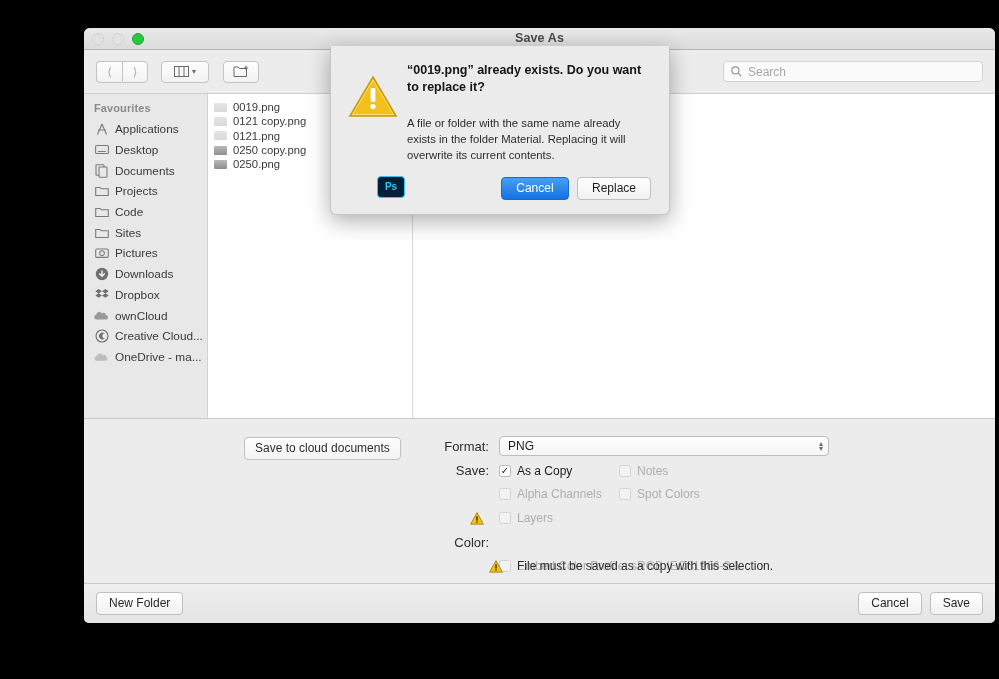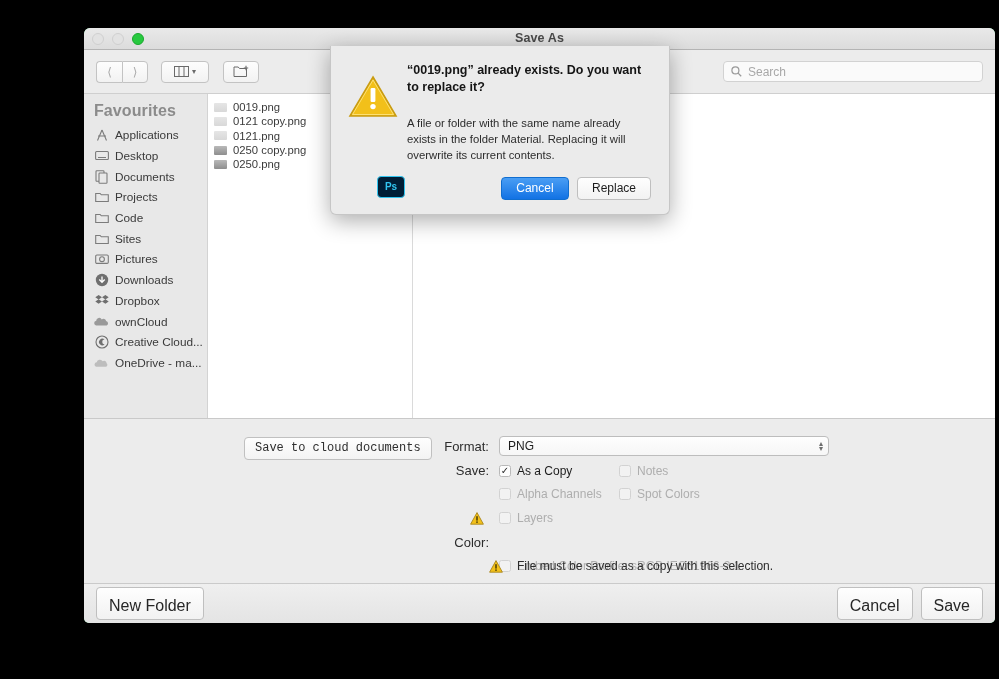--- a/index.html
+++ b/index.html
@@ -78,21 +78,21 @@
   
   .browser { flex: 1 1 auto; display: flex; min-height: 0; background: #fff; }
   .sidebar {
     width: 124px;
     background: #e8e8e8;
     border-right: 1px solid #d3d3d3;
     padding-top: 8px;
     overflow: hidden;
   }
   .sb-head {
-    font-size: 16px; font-weight: bold; color: #8b8b8b;
+    font-size: 11px; font-weight: bold; color: #8b8b8b;
     padding: 0 0 5px 10px; letter-spacing: 0.1px;
   }
   .sb-item {
     display: flex; align-items: center;
     height: 20.7px; padding-left: 10px;
     font-size: 11.8px; color: #3a3a3a;
   }
   .sb-ico {
     width: 15px; height: 14px; margin-right: 6px;
     display: flex; align-items: center; justify-content: center;
@@ -119,21 +119,21 @@
     height: 165px;
     background: #ececec;
     border-top: 1px solid #c9c9c9;
     position: relative;
   }
   .cloud-btn {
     position: absolute; left: 160px; top: 18px;
     padding: 3px 10px 4px;
     background: linear-gradient(to bottom,#fefefe,#f3f3f3);
     border: 1px solid #c0c0c0; border-radius: 4px;
-    font-size: 12px; color: #2e2e2e; font-family: Liberation Mono, monospace;
+    font-size: 12px; color: #2e2e2e;
   }
   .orow { position: absolute; display: flex; align-items: center; }
   .olabel {
     width: 70px; text-align: right; margin-right: 10px;
     font-size: 13px; color: #2c2c2c;
   }
   .fmt-select {
     width: 330px; height: 20px;
     background: linear-gradient(to bottom,#fefefe,#f6f6f6);
     border: 1px solid #bdbdbd; border-radius: 4px;
@@ -163,24 +163,24 @@
   }
 
   
   .bottombar {
     flex: 0 0 auto; height: 40px;
     background: linear-gradient(to bottom,#efefef,#e4e4e4);
     border-top: 1px solid #cacaca;
     display: flex; align-items: center; padding: 0 12px;
   }
   .btn {
-    padding: 9px 12px 4px;
+    padding: 3px 12px 4px;
     background: linear-gradient(to bottom,#fefefe,#f2f2f2);
     border: 1px solid #bfbfbf; border-radius: 4px;
-    font-size: 16px; color: #272727;
+    font-size: 12px; color: #272727;
   }
   .spacer { flex: 1 1 auto; }
   .btn + .btn { margin-left: 8px; }
 
   
   .sheet {
     position: absolute;
     left: 330px; top: 46px;
     width: 340px;
     background: #ebebeb;

